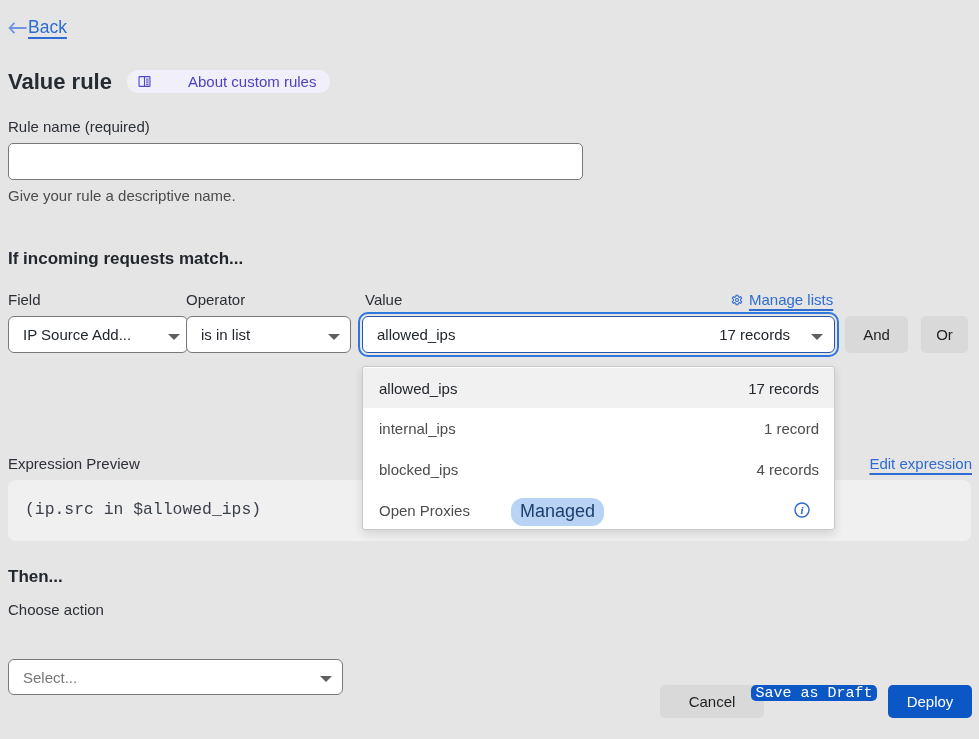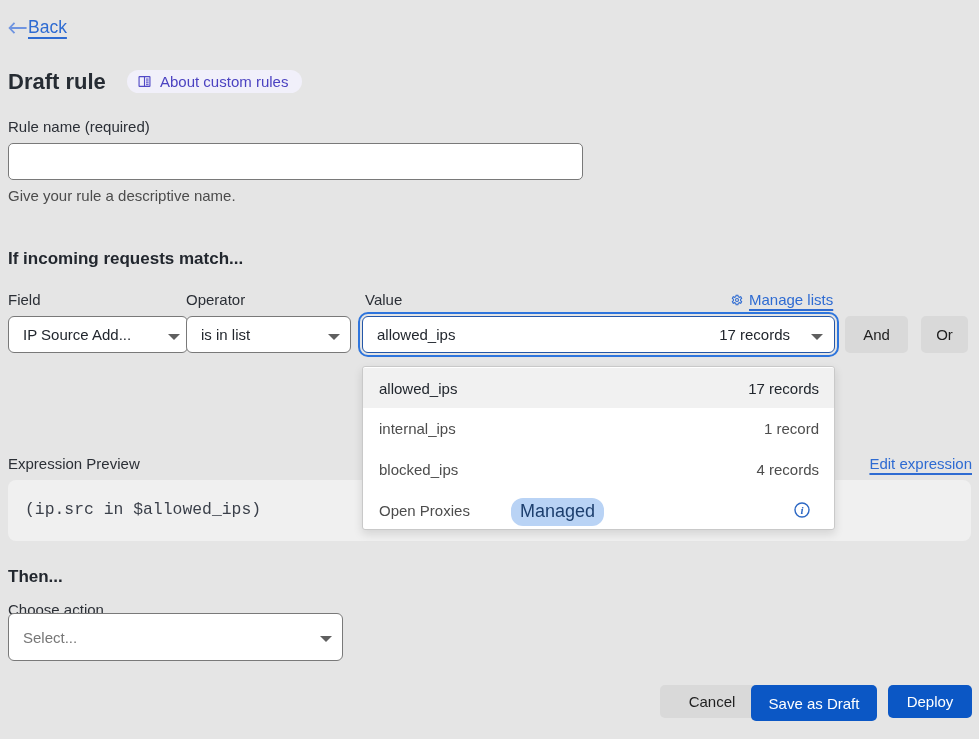--- a/index.html
+++ b/index.html
@@ -28,23 +28,23 @@
 <body>
 <div id="page">
 
   <div class="abs" style="left:8px; top:17px; font-size:17.5px; display:flex; align-items:center;">
     <svg width="19" height="12" viewBox="0 0 19 12" style="margin-right:1px;">
         <path d="M6.5 0.8 1.6 6l4.9 5.2M2 6h16.6" fill="none" stroke="#6f94e0" stroke-width="1.8"></path>
       </svg>
     <a href="#" class="blue" style="color:#2e6bd2;">Back</a>
   </div>
 
-  <div class="abs" style="left:8px; top:69px; font-size:22px; font-weight:bold; color:#262c33;">Draft rule</div>
+  <div class="abs" style="left:8px; top:69px; font-size:22px; font-weight:bold; color:#262c33;">Value rule</div>
 
-  <div class="abs" style="left:127px; top:70px; height:23px; border-radius:12px; background:#f1f0fa; display:flex; align-items:center; padding:0 14px 0 10px;">
+  <div class="abs" style="left:127px; top:70px; height:23px; border-radius:12px; background:#f1f0fa; display:flex; align-items:center; padding:0 14px 0 10px;gap:28px;">
     <svg width="15" height="15" viewBox="0 0 16 16" style="margin-right:8px;">
       <g fill="none" stroke="#5148c6" stroke-width="1.2">
         <rect x="2.2" y="2.8" width="11.6" height="10.4" rx="0.5"></rect>
         <line x1="8" y1="2.8" x2="8" y2="13.2"></line>
       </g>
       <g stroke="#5148c6" stroke-width="1.1">
         <line x1="9.6" y1="5.4" x2="12.4" y2="5.4"></line>
         <line x1="9.6" y1="7.4" x2="12.4" y2="7.4"></line>
         <line x1="9.6" y1="9.4" x2="12.4" y2="9.4"></line>
         <line x1="9.6" y1="11.4" x2="12.4" y2="11.4"></line>
@@ -96,29 +96,29 @@
   <div class="abs btn-gray" style="left:845px; top:316px; width:63px; height:37px;">And</div>
   <div class="abs btn-gray" style="left:921px; top:316px; width:47px; height:37px;">Or</div>
 
   <div class="abs label" style="left:8px; top:455px;">Expression Preview</div>
   <div class="abs" style="right:7px; top:455px;"><a href="#" class="blue" style="font-size:15px;">Edit expression</a></div>
   <div class="abs" style="left:8px; top:480px; width:963px; height:61px; background:#f0f0f0; border-radius:8px;"></div>
   <div class="abs" style="left:25px; top:500px; font-family:'Liberation Mono', monospace; font-size:16.4px; color:#3a3f49;">(ip.src in $allowed_ips)</div>
 
   <div class="abs" style="left:8px; top:567px; font-size:17px; font-weight:bold; color:#22272e;">Then...</div>
   <div class="abs label" style="left:8px; top:601px;">Choose action</div>
-  <div class="abs sel" style="left:8px; top:613px; width:335px; height:48px; padding:0 10px 0 14px; justify-content:space-between;">
+  <div class="abs sel" style="left:8px; top:659px; width:335px; height:36px; padding:0 10px 0 14px; justify-content:space-between;">
     <span style="color:#767676;">Select...</span>
     <svg class="caret" viewBox="0 0 12 6">
         <path d="M0 0h12L6 6z" fill="#5f5f5f"></path>
       </svg>
   </div>
 
   <div class="abs btn-gray" style="left:660px; top:685px; width:104px; height:33px;">Cancel</div>
-  <div class="abs btn-blue" style="left:751px; top:685px; width:126px; height:36px;">Save as Draft</div>
+  <div class="abs btn-blue" style="left:751px; top:685px; width:126px; height:16px;font-family:Liberation Mono, monospace;">Save as Draft</div>
   <div class="abs btn-blue" style="left:888px; top:685px; width:84px; height:33px;">Deploy</div>
 
   <div class="abs" style="left:362px; top:366px; width:473px; height:164px; background:#fff; border:1px solid #c9c9c9; border-radius:3px; box-shadow:0 4px 10px rgba(0,0,0,0.12); z-index:5; overflow:hidden;">
     <div style="height:40px; margin-top:1px; background:#f1f1f1; display:flex; align-items:center; padding:0 15px 0 16px; font-size:15px; color:#22272e;">
       <span>allowed_ips</span>
         <span style="margin-left:auto;">17 records</span>
     </div>
     <div style="height:41px; display:flex; align-items:center; padding:0 15px 0 16px; font-size:15px; color:#4d4d4d;">
       <span>internal_ips</span>
         <span style="margin-left:auto;">1 record</span>

